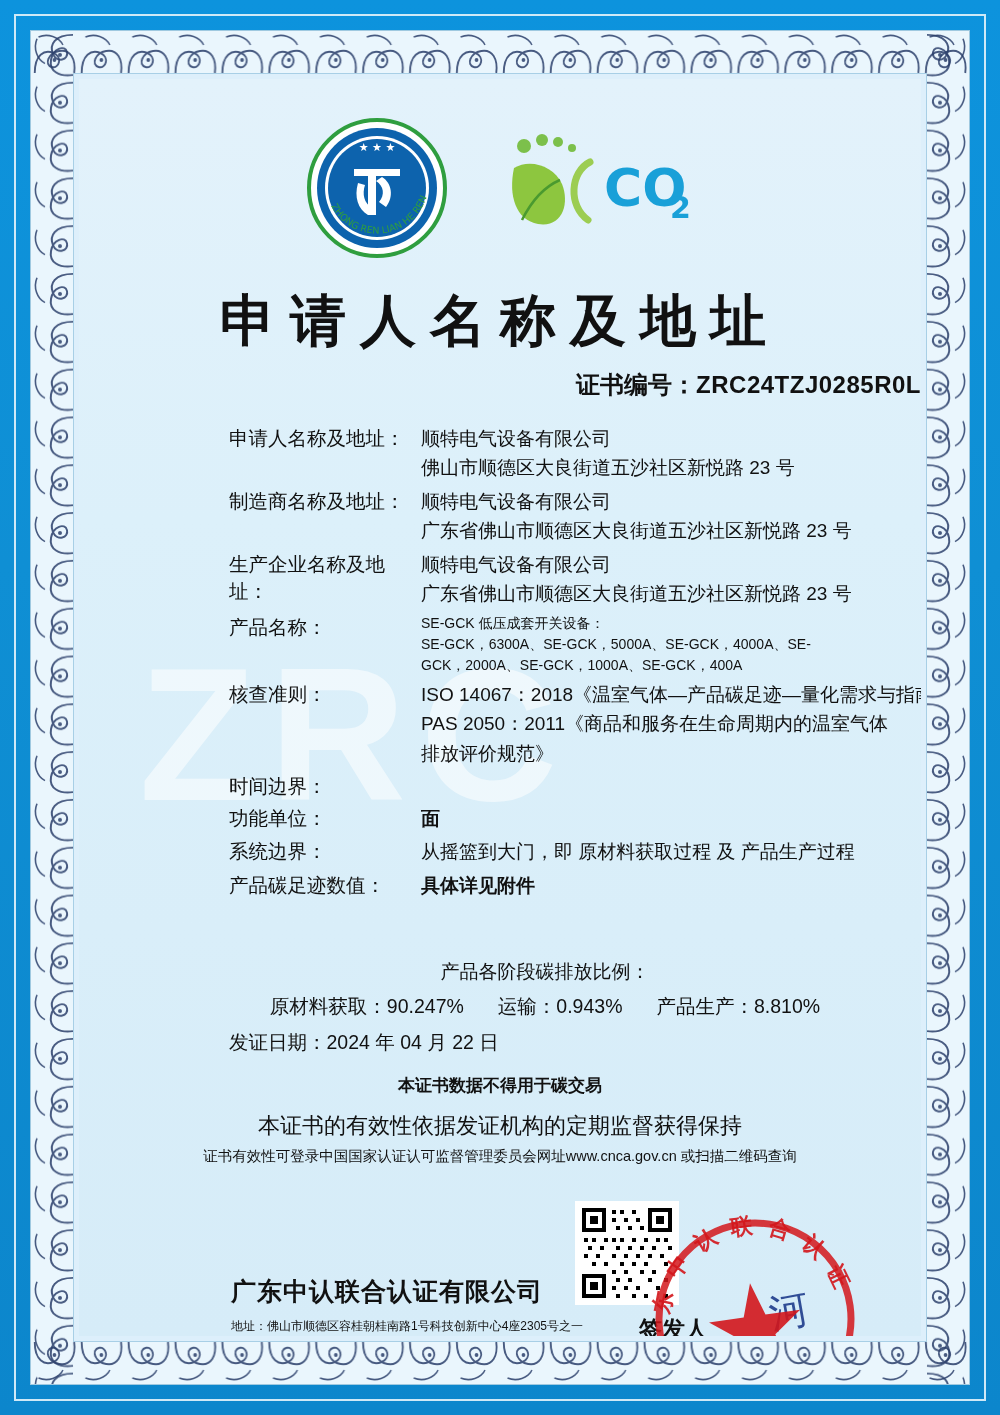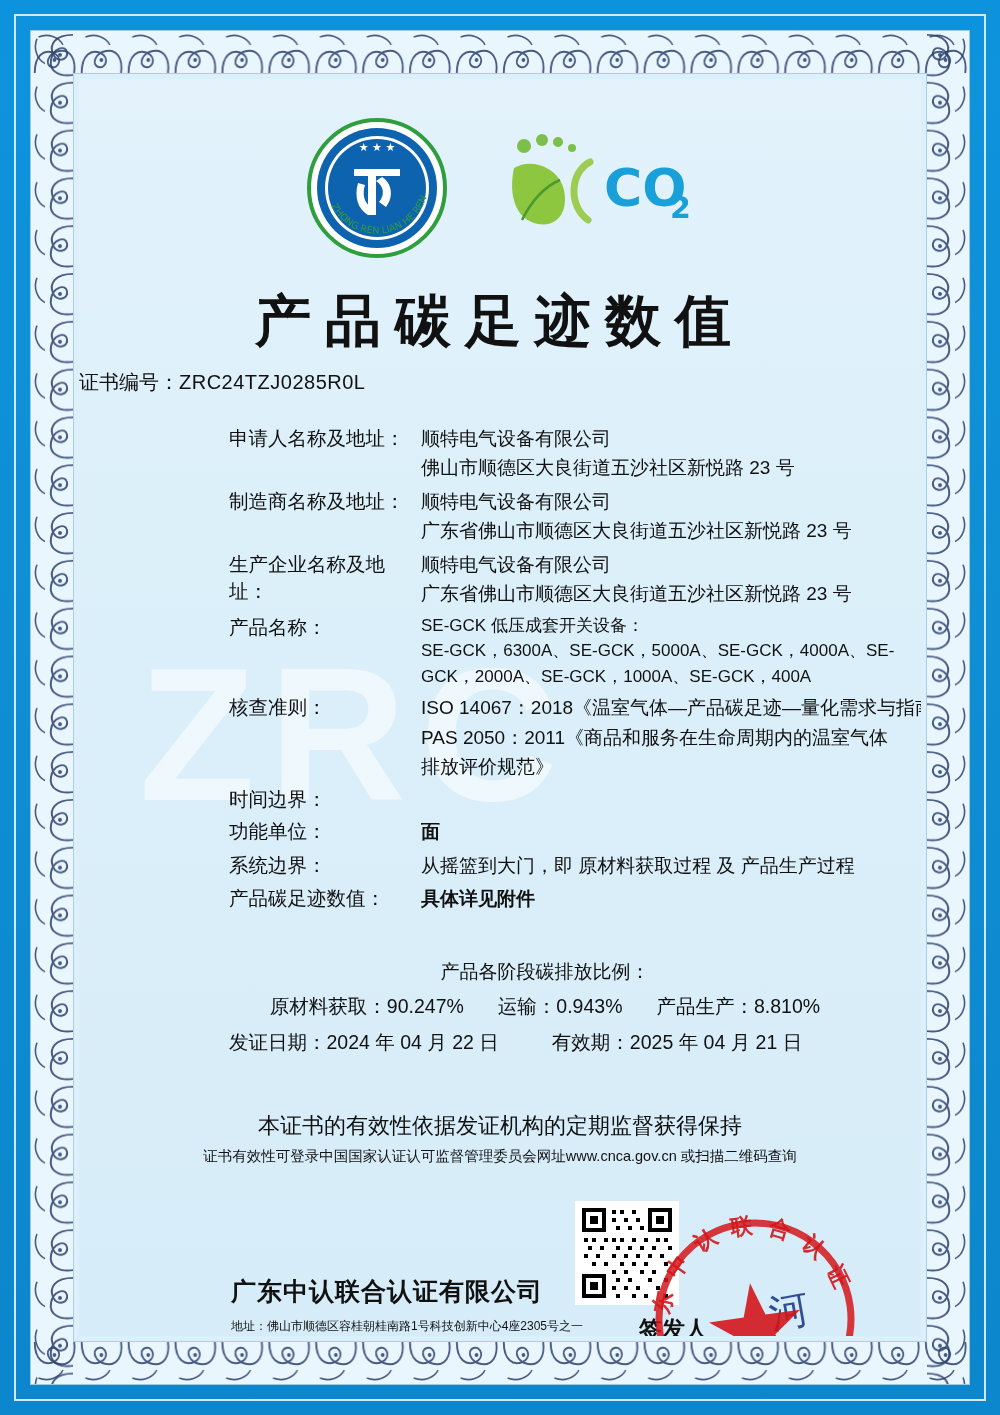--- a/index.html
+++ b/index.html
@@ -69,36 +69,36 @@
   .logo-co2{width:200px;height:120px;position:relative;}
 
   .title{
     position:absolute;top:205px;left:0;right:0;
     text-align:center;
     font-size:56px;font-weight:bold;letter-spacing:14px;
     color:#111;
   }
   .cert-no{
     position:absolute;top:290px;left:0;right:0;
-    text-align:left;font-size:20px;color:#111;
+    text-align:right;font-size:24px;color:#111;font-weight:bold;
   }
   .cert-no .num{letter-spacing:.5px;}
 
   .rows{
     position:absolute;left:150px;top:345px;right:60px;
     font-size:19px;color:#111;
   }
   .row{display:flex;align-items:flex-start;margin-bottom:4px;}
   .row .label{
     width:192px;flex:0 0 192px;text-align:left;
     font-size:19.5px;color:#111;padding-top:1px;
   }
   .row .value{flex:1;line-height:1.55;}
   .row .value .line{white-space:nowrap;}
-  .small-val .line{font-size:17px;line-height:1.5;}
+  .small-val .line{font-size:14px;line-height:1.5;}
   .bold{font-weight:bold;}
 
   .ratios{
     position:absolute;left:150px;right:60px;top:880px;
     text-align:center;font-size:19px;color:#111;
   }
   .ratios .heading{margin-bottom:8px;text-align:center;}
   .ratio-line{display:flex;justify-content:center;gap:34px;font-size:19.5px;}
   .dates{
     position:absolute;left:150px;right:60px;top:950px;
@@ -219,21 +219,21 @@
               </g>
               <path d="M20 40 C14 68 22 92 44 96 C68 100 76 76 68 56 C60 38 36 30 20 40Z" fill="#8dc63f"></path>
               <path d="M28 92 C38 72 52 58 66 52" stroke="#4a9a2f" stroke-width="2.5" fill="none"></path>
               <path d="M96 34 C76 44 74 78 94 92" stroke="#9ccd52" stroke-width="7" fill="none" stroke-linecap="round"></path>
               <text x="110" y="78" font-size="52" font-weight="bold" fill="#19a0d8" font-family="DejaVu Sans, sans-serif">CO</text>
               <text x="176" y="90" font-size="30" font-weight="bold" fill="#19a0d8" font-family="DejaVu Sans, sans-serif">2</text>
             </svg>
           </div>
         </div>
 
-        <div class="title">产品碳足迹数值</div>
+        <div class="title">申请人名称及地址</div>
 
         <div class="cert-no">
           <span>证书编号：</span><span class="num">ZRC24TZJ0285R0L</span>
         </div>
 
         <div class="rows" id="field-list">
             <div class="row">
               <div class="label">申请人名称及地址：</div>
               <div class="value">
                 <div class="line">顺特电气设备有限公司</div>
@@ -299,25 +299,23 @@
               <div><span>原材料获取：</span><span>90.247%</span></div>
               <div><span>运输：</span><span>0.943%</span></div>
               <div><span>产品生产：</span><span>8.810%</span></div>
             </div>
         </div>
 
         <div class="dates">
           <div>
             <span>发证日期：</span><span>2024 年 04 月 22 日</span>
           </div>
-          <div>
-            <span>有效期：</span><span>2025 年 04 月 21 日</span>
-          </div>
-        </div>
-
+        </div>
+
+        <div class="notice1">本证书数据不得用于碳交易</div>
         <div class="notice2">本证书的有效性依据发证机构的定期监督获得保持</div>
         <div class="notice3">证书有效性可登录中国国家认证认可监督管理委员会网址www.cnca.gov.cn 或扫描二维码查询</div>
 
         <div class="qr">
           <svg viewBox="0 0 98 98" width="98" height="98">
             <rect width="98" height="98" fill="#fff"></rect>
             <g fill="#000">
               <rect x="4" y="4" width="24" height="24"></rect>
                 <rect x="8" y="8" width="16" height="16" fill="#fff"></rect>
                 <rect x="12" y="12" width="8" height="8"></rect>

